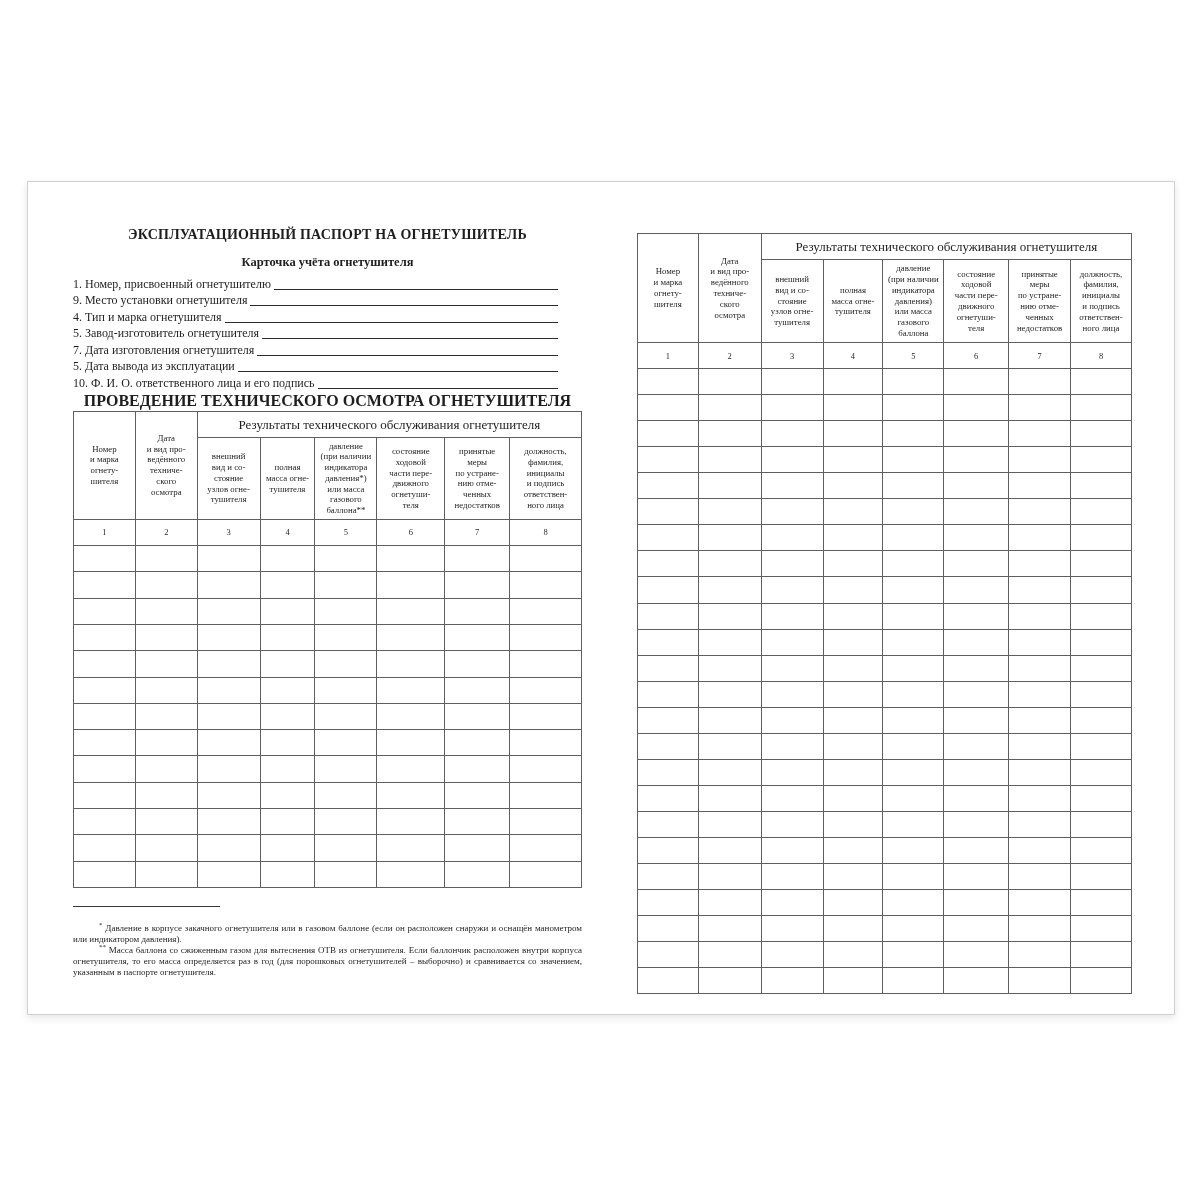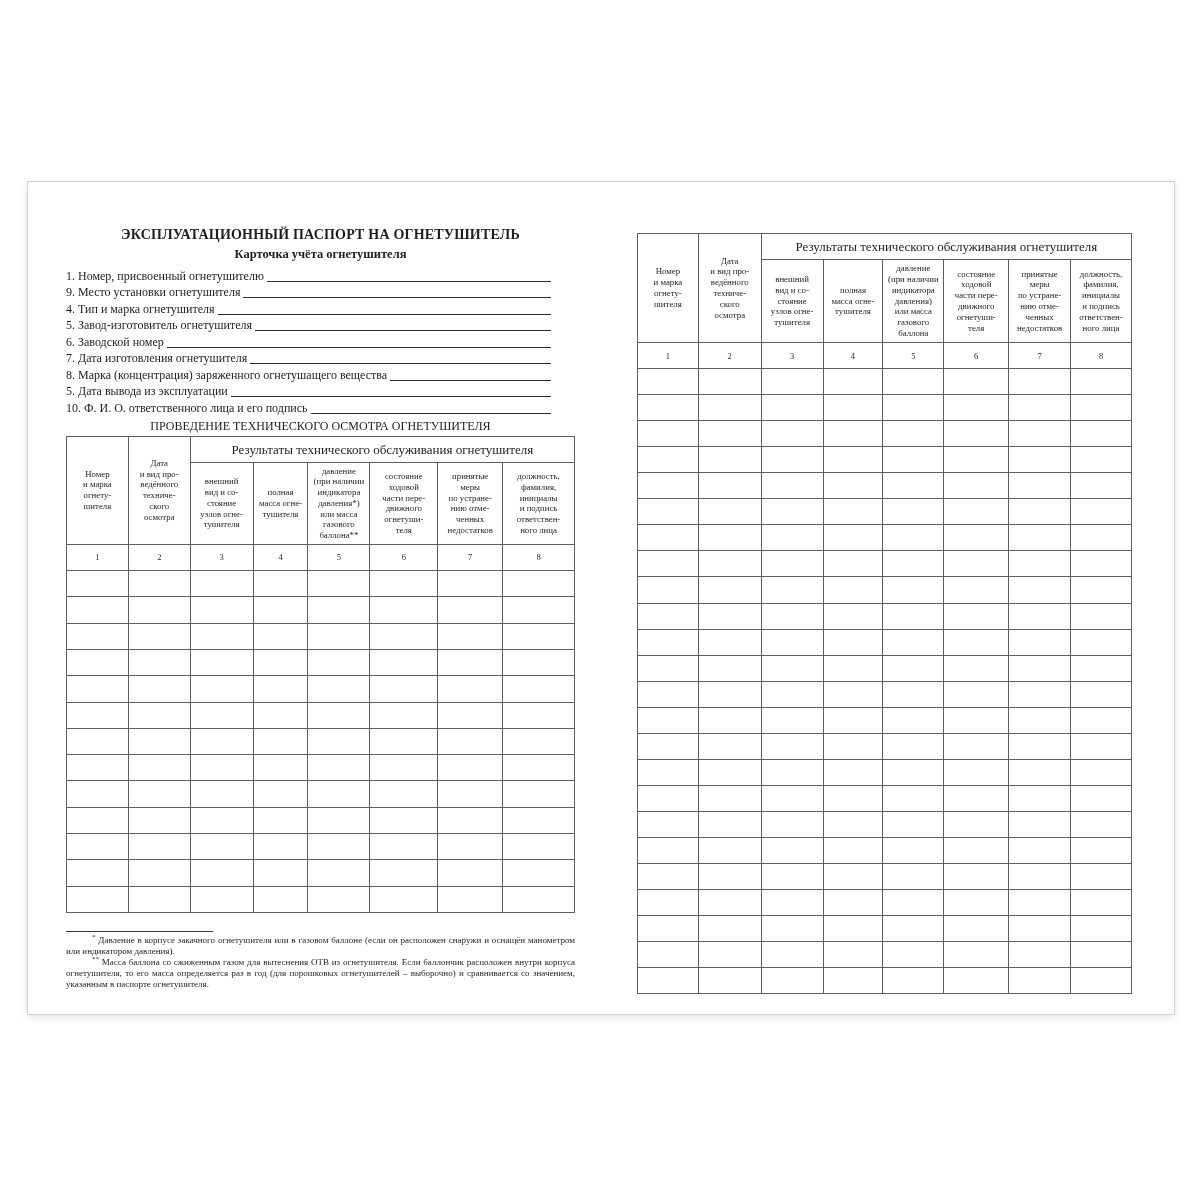--- a/index.html
+++ b/index.html
@@ -6,37 +6,37 @@
   body{
     width:1200px;height:1200px;background:#ffffff;position:relative;overflow:hidden;
     font-family:"Liberation Serif","DejaVu Serif",serif;color:#1e1e1e;
   }
   .paper{
     position:absolute;left:27px;top:181px;width:1148px;height:834px;
     background:#fff;border:1px solid #d0d0d0;
     box-shadow:0 3px 8px rgba(0,0,0,0.10);
     box-sizing:border-box;
   }
-  .left-col{position:absolute;left:38px;top:0;width:509px;}
+  .left-col{position:absolute;left:45px;top:0;width:509px;}
   .right-col{position:absolute;left:609px;top:48px;width:495px;}
 
   .doc-title{
     margin:44px 0 0 0;text-align:center;font-weight:bold;font-size:14px;line-height:17px;
     letter-spacing:0.2px;
   }
   .doc-subtitle{
-    margin:4px 0 0 0;text-align:center;font-weight:bold;font-size:12.5px;line-height:15px;
+    margin:12px 0 0 0;text-align:center;font-weight:bold;font-size:12.5px;line-height:15px;
   }
   .fields{margin-top:5px;padding-right:24px;}
   .field-row{display:flex;height:16.5px;align-items:flex-end;justify-content:flex-end;}
   .field-label{white-space:nowrap;font-size:12px;line-height:15px;}
   .field-line{flex:1;border-bottom:1px solid #2b2b2b;margin-left:3px;margin-bottom:2px;}
 
   .section-title{
-    margin:3px 0 0 0;text-align:center;font-weight:normal;font-size:12px;line-height:14px;
+    margin:3px 0 0 0;text-align:center;font-weight:bold;font-size:16px;line-height:14px;
   }
 
   table.otable{
     border-collapse:collapse;table-layout:fixed;margin-top:3px;
     border:1.5px solid #404040;
   }
   table.otable td{
     border:1px solid #5f5f5f;text-align:center;vertical-align:middle;
     padding:0 1px;box-sizing:border-box;overflow:hidden;
   }
@@ -45,21 +45,21 @@
   .head-cell{font-size:8.8px;line-height:10.8px;white-space:pre-line;}
   .head-row td{height:82px;}
   .t-right .head-row td{height:83px;}
   .num-cell{font-size:8.5px;line-height:10px;height:11px;color:#2a2a2a;}
   .t-left tbody tr{height:26.3px;}
   .t-right tbody tr{height:26.05px;}
 
   .footnote-rule{
     margin-top:18px;width:147px;border-top:1.6px solid #3a3a3a;height:0;
   }
-  .footnotes{margin-top:3px;}
+  .footnotes{margin-top:16px;}
   .footnote{
     margin:0;font-size:9px;line-height:11px;text-align:justify;text-indent:26px;
   }
   .footnote sup{font-size:7px;line-height:0;}
 </style>
 </head>
 <body>
 
 <div class="paper">
 
@@ -83,34 +83,26 @@
         <div class="field-row">
           <span class="field-label">4. Тип и марка огнетушителя</span>
           <span class="field-line"></span>
         </div>
 
         <div class="field-row">
           <span class="field-label">5. Завод-изготовитель огнетушителя</span>
           <span class="field-line"></span>
         </div>
 
-        <div class="field-row">
-          <span class="field-label">6. Заводской номер</span>
-          <span class="field-line"></span>
-        </div>
 
         <div class="field-row">
           <span class="field-label">7. Дата изготовления огнетушителя</span>
           <span class="field-line"></span>
         </div>
 
-        <div class="field-row">
-          <span class="field-label">8. Марка (концентрация) заряженного огнетушащего вещества</span>
-          <span class="field-line"></span>
-        </div>
 
         <div class="field-row">
           <span class="field-label">5. Дата вывода из эксплуатации</span>
           <span class="field-line"></span>
         </div>
 
         <div class="field-row">
           <span class="field-label">10. Ф. И. О. ответственного лица и его подпись</span>
           <span class="field-line"></span>
         </div>

